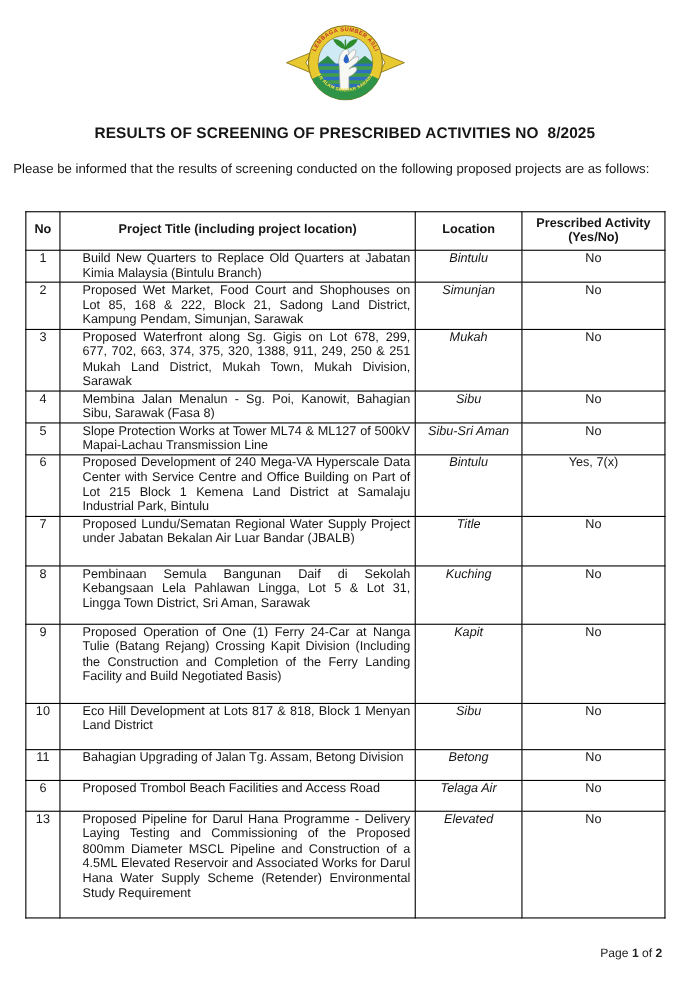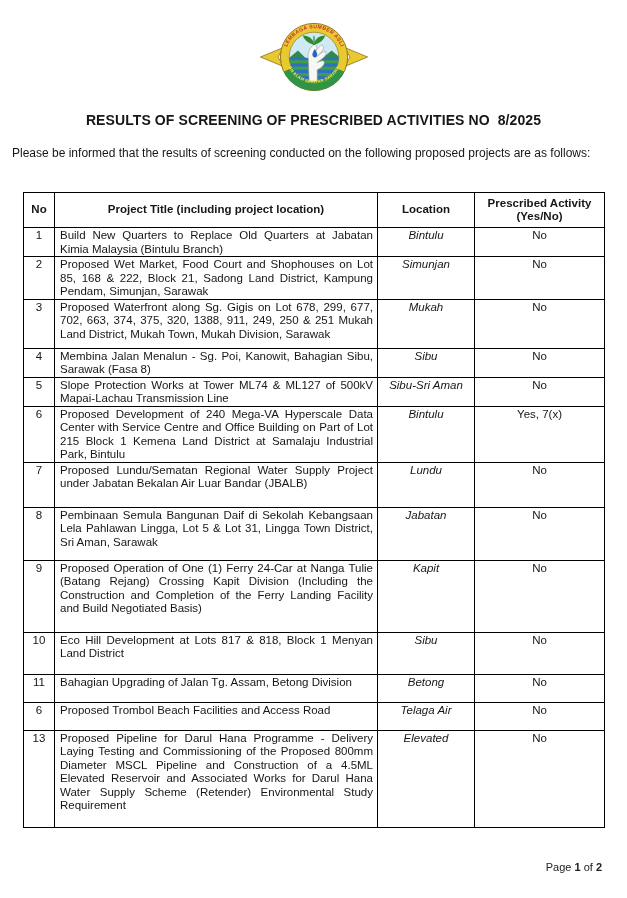--- a/index.html
+++ b/index.html
@@ -64,21 +64,21 @@
   }
   table.results th {
     font-weight: bold;
     text-align: center;
     vertical-align: middle;
     padding: 3px 2px;
     height: 35px;
     box-sizing: border-box;
   }
   td.cell-no   { text-align: center; padding: 1px 1px 0; }
-  td.cell-title{ text-align: justify; padding: 1px 4px 0 5px; }
+  td.cell-title{ text-align: justify; padding: 1px 4px 0 20px; }
   td.cell-loc  { text-align: center; padding: 1px 2px 0; font-style: italic; }
   td.cell-act  { text-align: center; padding: 1px 2px 0; }
 
   tbody tr:nth-child(1)  { height: 28px; }
   tbody tr:nth-child(2)  { height: 42px; }
   tbody tr:nth-child(3)  { height: 49px; }
   tbody tr:nth-child(4)  { height: 28px; }
   tbody tr:nth-child(5)  { height: 28px; }
   tbody tr:nth-child(6)  { height: 56px; }
   tbody tr:nth-child(7)  { height: 45px; }
@@ -208,27 +208,27 @@
     </tr>
         <tr>
       <td class="cell-no">6</td>
       <td class="cell-title">Proposed Development of 240 Mega-VA Hyperscale Data Center with Service Centre and Office Building on Part of Lot 215 Block 1 Kemena Land District at Samalaju Industrial Park, Bintulu</td>
       <td class="cell-loc">Bintulu</td>
       <td class="cell-act">Yes, 7(x)</td>
     </tr>
         <tr>
       <td class="cell-no">7</td>
       <td class="cell-title">Proposed Lundu/Sematan Regional Water Supply Project under Jabatan Bekalan Air Luar Bandar (JBALB)</td>
-      <td class="cell-loc">Lundu</td>
+      <td class="cell-loc">Title</td>
       <td class="cell-act">No</td>
     </tr>
         <tr>
       <td class="cell-no">8</td>
       <td class="cell-title">Pembinaan Semula Bangunan Daif di Sekolah Kebangsaan Lela Pahlawan Lingga, Lot 5 &amp; Lot 31, Lingga Town District, Sri Aman, Sarawak</td>
-      <td class="cell-loc">Jabatan</td>
+      <td class="cell-loc">Kuching</td>
       <td class="cell-act">No</td>
     </tr>
         <tr>
       <td class="cell-no">9</td>
       <td class="cell-title">Proposed Operation of One (1) Ferry 24-Car at Nanga Tulie (Batang Rejang) Crossing Kapit Division (Including the Construction and Completion of the Ferry Landing Facility and Build Negotiated Basis)</td>
       <td class="cell-loc">Kapit</td>
       <td class="cell-act">No</td>
     </tr>
         <tr>
       <td class="cell-no">10</td>

